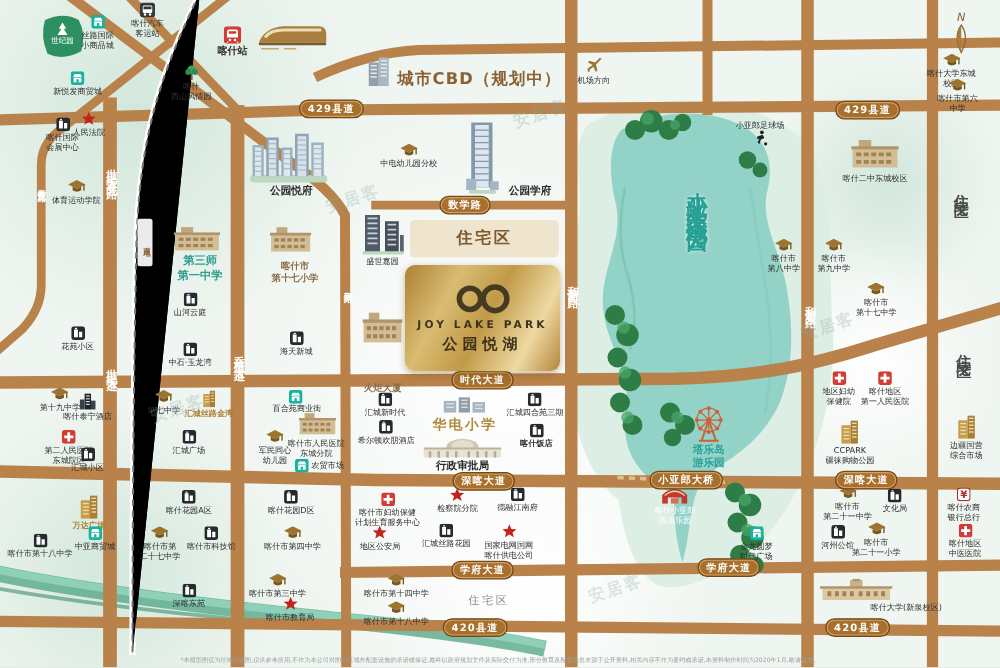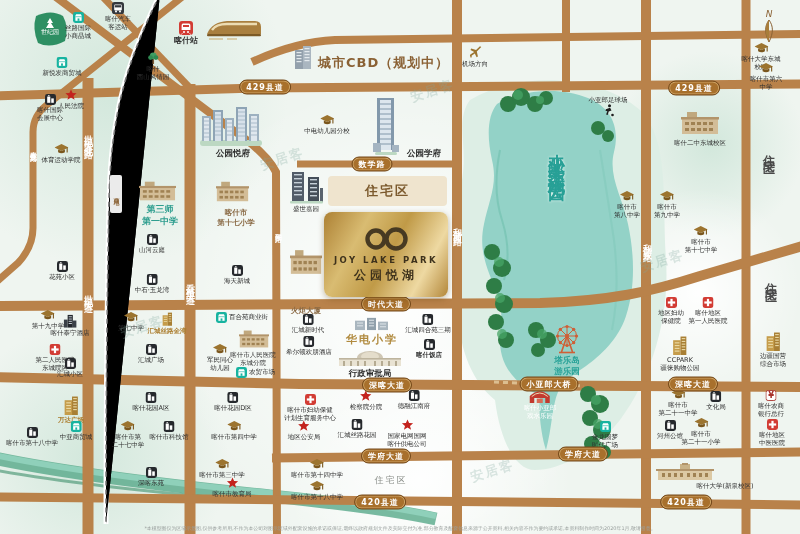--- a/index.html
+++ b/index.html
@@ -618,21 +618,21 @@
             <rect x="3" y="9" width="4.5" height="1"></rect>
             <rect x="3" y="12" width="4.5" height="1"></rect>
             <rect x="9.6" y="2.4" width="3.4" height="1"></rect>
             <rect x="9.6" y="5.4" width="3.4" height="1"></rect>
             <rect x="9.6" y="8.4" width="3.4" height="1"></rect>
             <rect x="9.6" y="11.4" width="3.4" height="1"></rect>
           </g>
         </svg></span>
       <span class="lbl">汇城丝路金湾</span>
     </div>
-    <div class="poi siderow" style="left: 216px; top: 312px;">
+    <div class="poi siderow" style="left: 216px; top: 312px; flex-direction: column;">
       <span class="pin"><svg width="11" height="11" viewBox="0 0 12 12">
           <rect width="12" height="12" rx="2.6" fill="#17b3a0"></rect>
           <path d="M2.2,5 L3.4,2.4 h5.2 L9.8,5 Z" fill="#fff"></path>
           <rect x="2.6" y="5.6" width="6.8" height="4" fill="#fff"></rect>
           <rect x="5" y="7" width="2" height="2.6" fill="#17b3a0"></rect>
         </svg></span>
       <span class="lbl">百合苑商业街</span>
     </div>
     <div class="poi" style="left: 48px; top: 310px;">
       <span class="pin"><svg width="14" height="11" viewBox="0 0 14 11">

